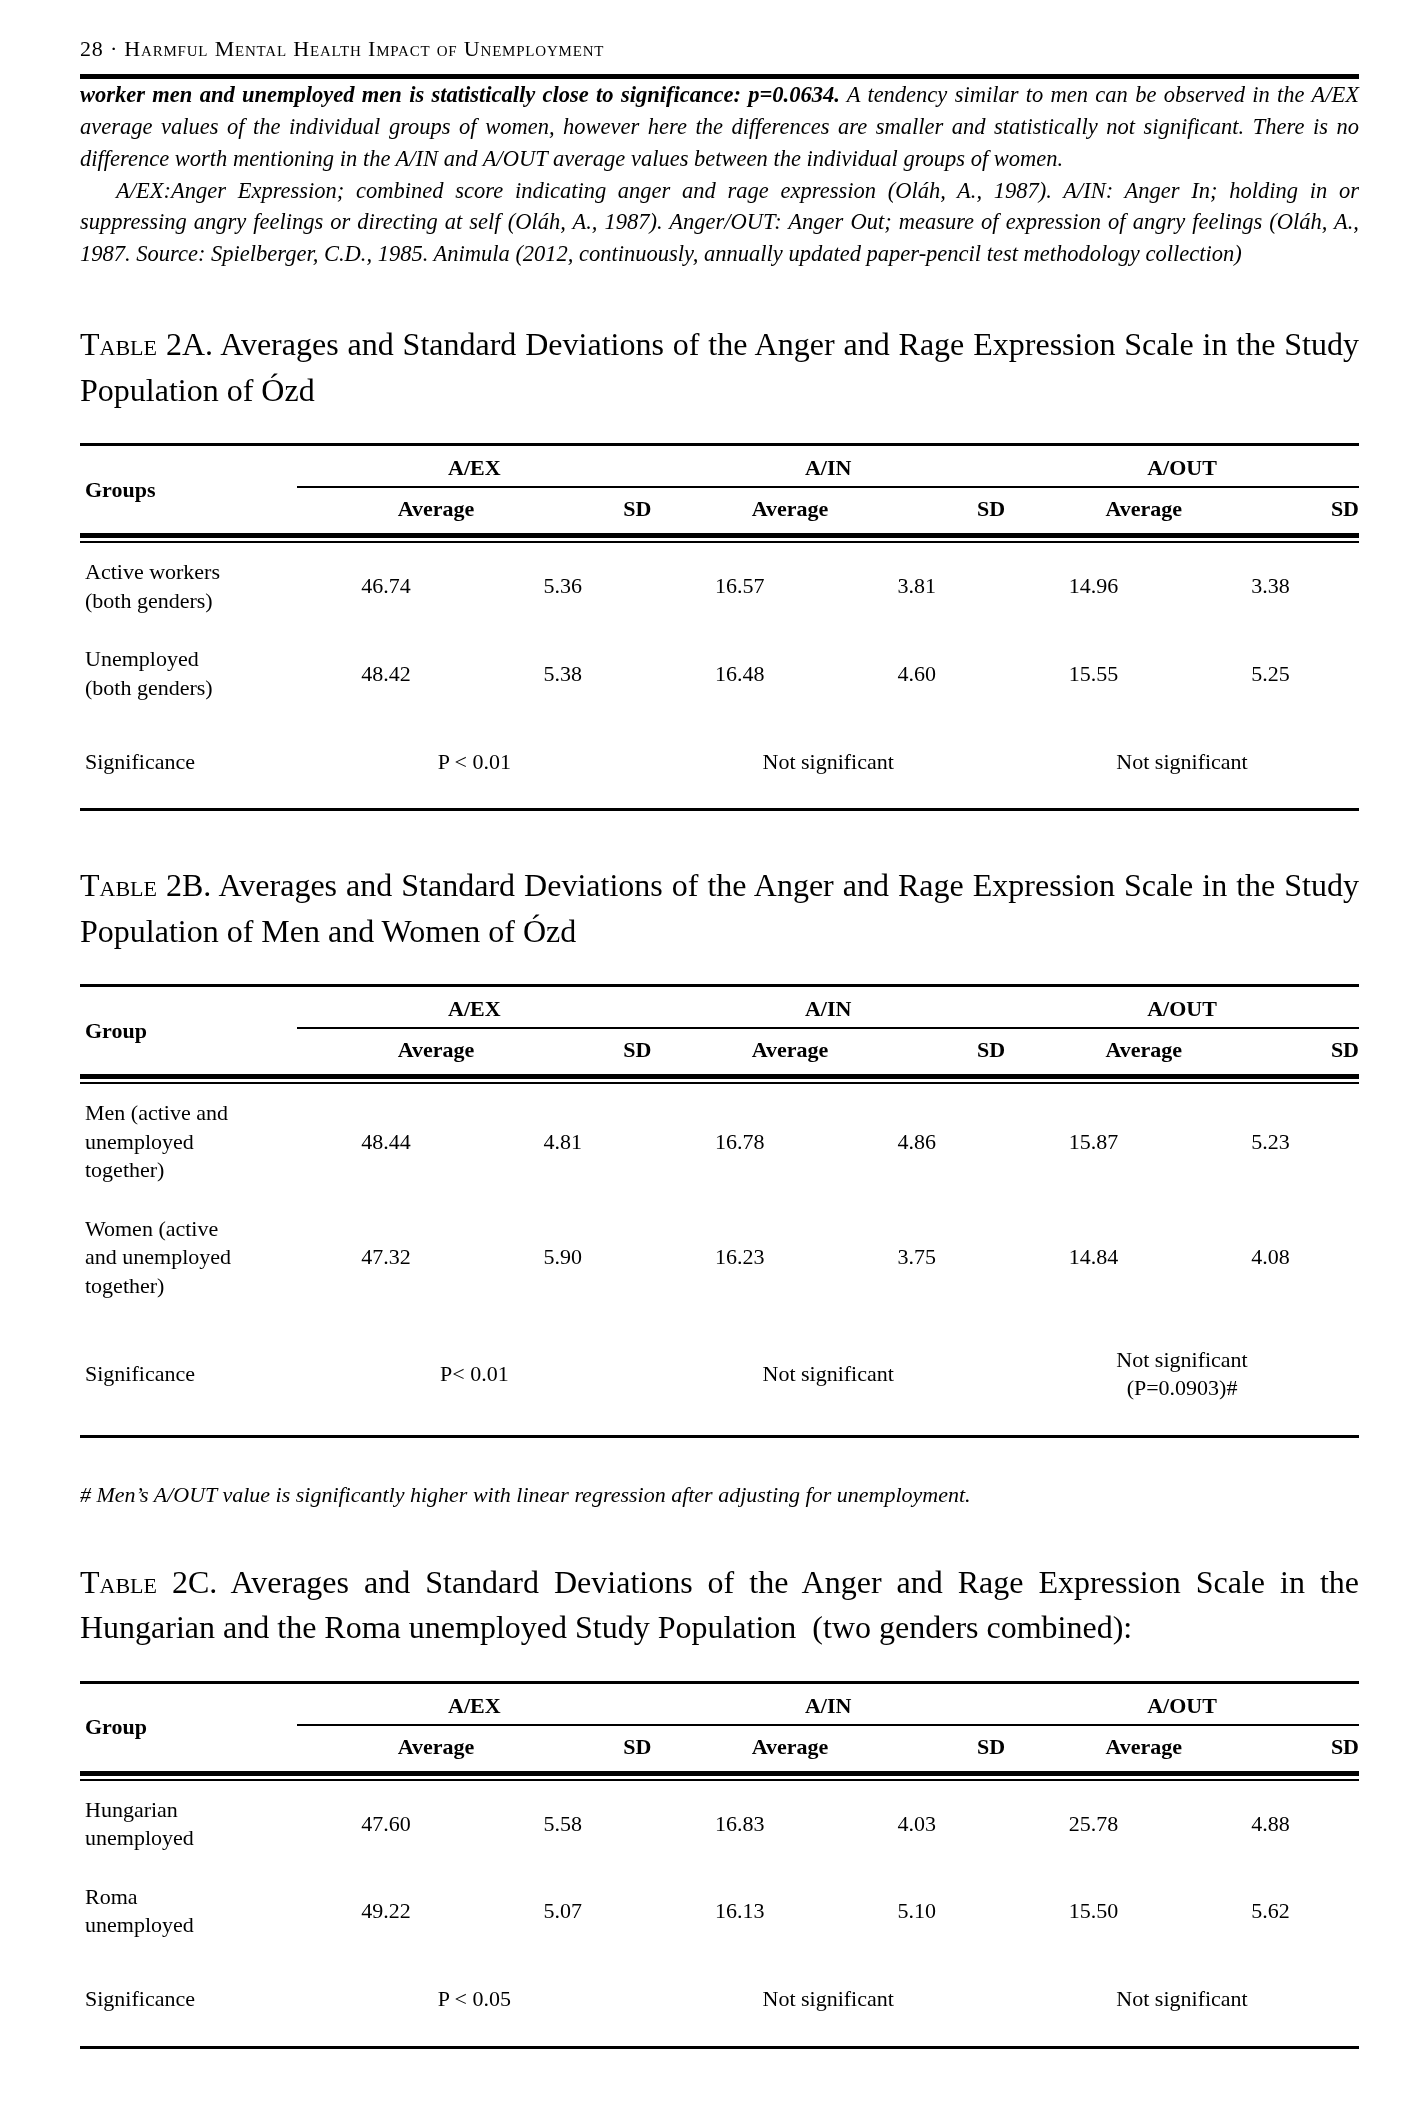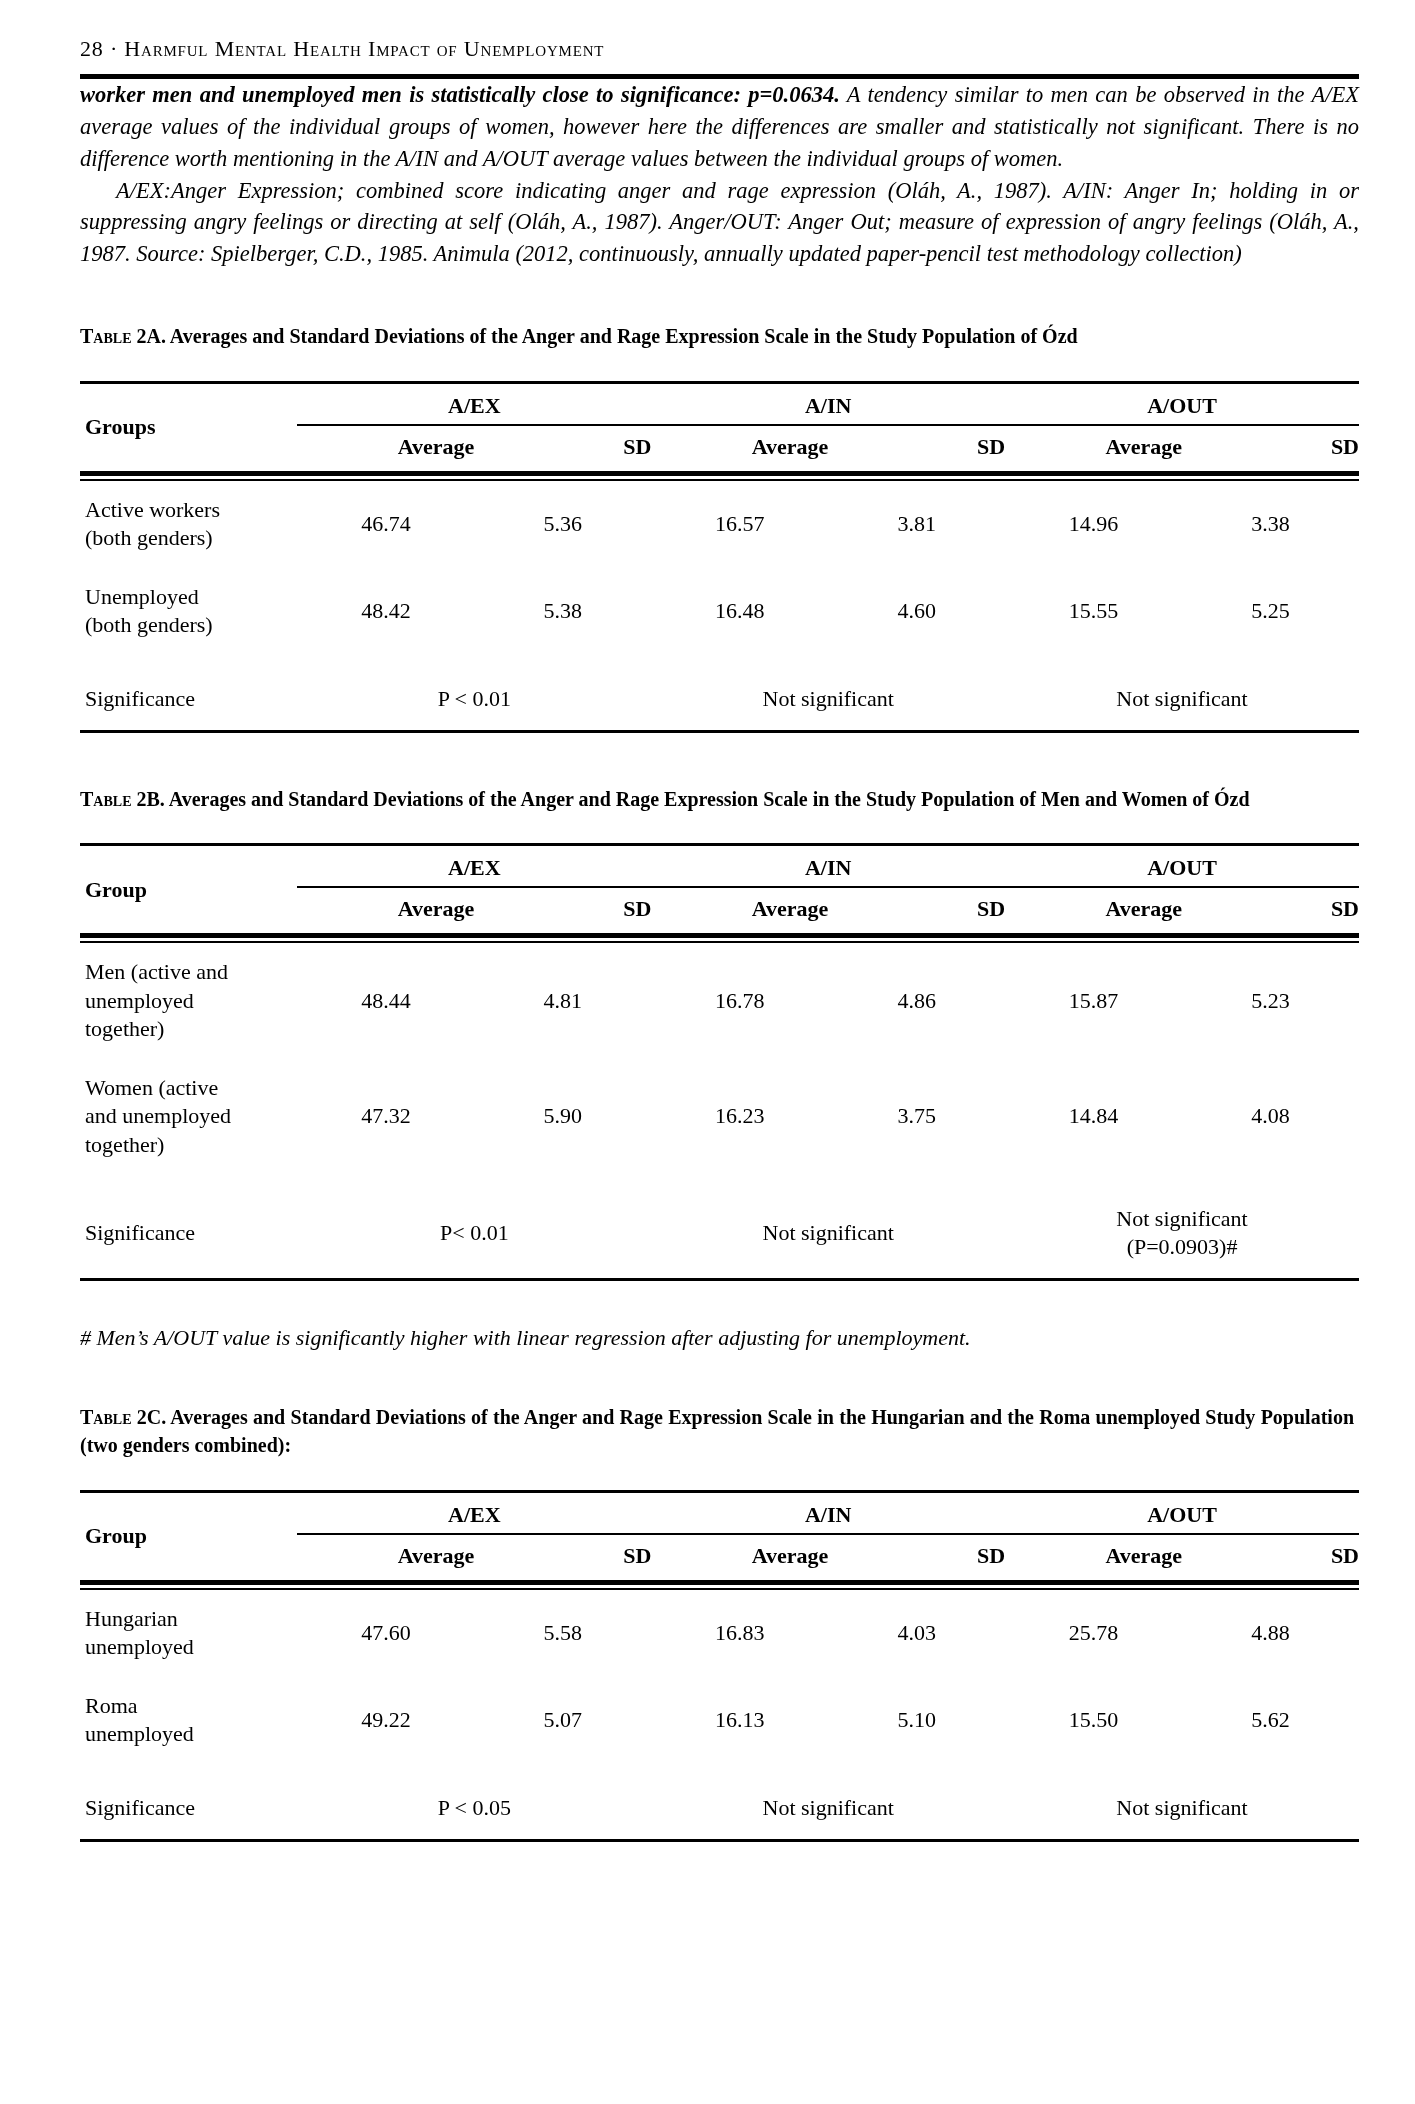--- a/index.html
+++ b/index.html
@@ -28,22 +28,22 @@
   .para {
     font-style: italic;
     font-size: 22.5px;
     line-height: 1.42;
     text-align: justify;
     margin: 0;
   }
   .para.lead { }
   .para.indent { text-indent: 36px; font-style: italic; }
   .table-title {
-    font-weight: bold;
-    font-size: 20px;
+    font-weight: normal;
+    font-size: 32px;
     line-height: 1.42;
     text-align: justify;
     margin: 52px 0 0 0;
   }
   .sc { font-variant: small-caps; }
   table.data-table {
     width: 100%;
     border-collapse: collapse;
     font-size: 22px;
     margin-top: 30px;
@@ -84,21 +84,21 @@
     white-space: pre-line;
     padding: 15px 0 15px 5px;
     line-height: 1.3;
   }
   .val {
     text-align: center;
     vertical-align: middle;
     padding: 15px 0;
     line-height: 1.3;
   }
-  .sig-row td { padding-top: 30px; padding-bottom: 16px; }
+  .sig-row td { padding-top: 30px; padding-bottom: 32px; }
   .sig-val { white-space: pre-line; }
   .footnote {
     font-style: italic;
     font-size: 22px;
     margin: 44px 0 12px 0;
     text-align: left;
   }
 </style>
 </head>
 <body>

